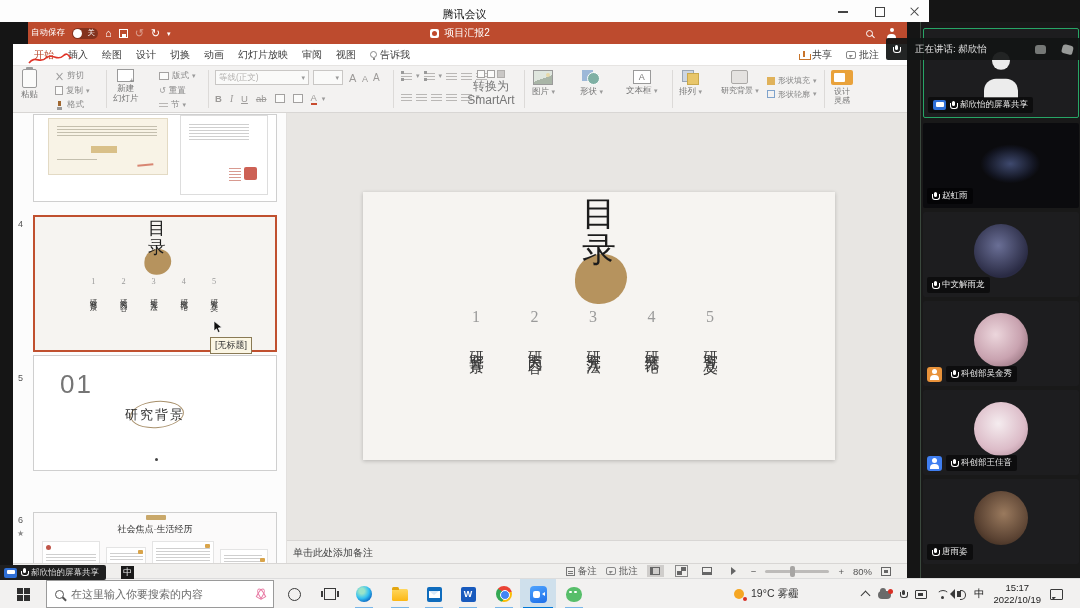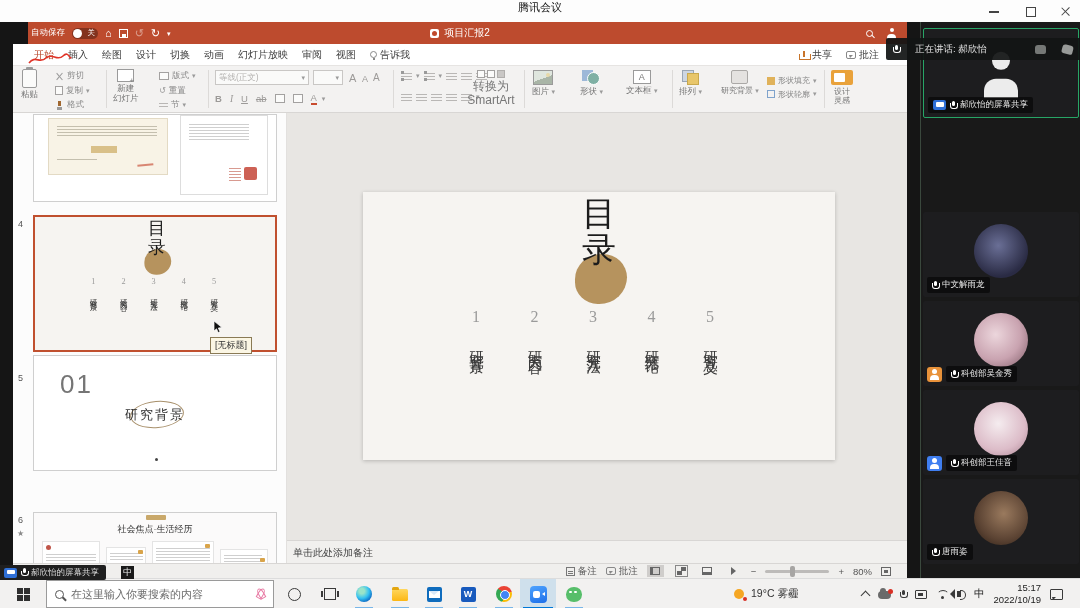--- a/index.html
+++ b/index.html
@@ -1,19 +1,19 @@
 <!DOCTYPE html>
 <html><head>
 <meta charset="utf-8">
 <style>
 *{box-sizing:border-box;margin:0;padding:0}
 html,body{width:1080px;height:608px;overflow:hidden}
 .screen{position:relative;width:1080px;height:608px;background:#151515;font-family:"Liberation Sans","DejaVu Sans",sans-serif;-webkit-font-smoothing:antialiased}
 
-.osbar{position:absolute;left:0;top:0;width:1080px;height:22px;background:#fdfdfd;display:flex;align-items:flex-start;justify-content:center;z-index:5}
+.osbar{position:absolute;left:0;top:0;width:929px;height:22px;background:#fdfdfd;display:flex;align-items:flex-end;justify-content:center;z-index:5}
 .osbar .ostitle{font-size:11px;color:#111}
 .oscontrols{position:absolute;right:8px;top:0;height:22px;display:flex;align-items:center;gap:24px}
 .octl{width:12px;height:12px;position:relative;cursor:default}
 .octl.min::after{content:"";position:absolute;left:1px;top:6px;width:10px;height:1.5px;background:#444}
 .octl.res::after{content:"";position:absolute;left:2px;top:2px;width:8px;height:8px;border:1.2px solid #444}
 .octl.cls::before,.octl.cls::after{content:"";position:absolute;left:5px;top:1px;width:1.4px;height:11px;background:#444}
 .octl.cls::before{transform:rotate(45deg)}.octl.cls::after{transform:rotate(-45deg)}
 
 .ppt{position:absolute;left:13px;top:22px;width:894px;height:556px;background:#fff;z-index:2}
 .ppt-tb{position:relative;height:22px;background:#bd4b2e;display:flex;align-items:center;padding-left:18px;gap:7px}
@@ -220,21 +220,21 @@
 .cloudt::after{content:"";position:absolute;right:-2px;top:-2px;width:5px;height:5px;border-radius:50%;background:#d93025}
 .casti{width:12px;height:9px;border:1.3px solid #3a3a3a;border-radius:1px;position:relative;margin-top:1px}
 .casti::after{content:"";position:absolute;left:2px;top:1.5px;width:5px;height:3px;background:#3a3a3a}
 .wifii{width:12px;height:9px;position:relative;overflow:hidden}
 .wifii::before{content:"";position:absolute;left:0;top:0;width:12px;height:12px;border:1.4px solid #3a3a3a;border-radius:50%;clip-path:polygon(50% 50%,0 0,100% 0)}
 .wifii::after{content:"";position:absolute;left:4.5px;bottom:0;width:3px;height:3px;border-radius:50%;background:#3a3a3a}
 .spki{width:4px;height:6px;background:#3a3a3a;position:relative;margin-right:4px}
 .spki::before{content:"";position:absolute;left:2px;top:-2px;border:5px solid #0000;border-right:5px solid #3a3a3a;margin-left:-1px;transform:translateX(-8px);border-left-width:0}
 .spki::after{content:"";position:absolute;right:-5px;top:-1px;width:5px;height:8px;border:1.4px solid #3a3a3a;border-left:0;border-radius:0 5px 5px 0}
 .imet{font-size:10.5px;color:#222}
-.clockt{text-align:right;font-size:9.5px;color:#222;line-height:1.25}
+.clockt{text-align:center;font-size:9.5px;color:#222;line-height:1.25}
 .acti{width:13px;height:11px;border:1.3px solid #3a3a3a;border-radius:1px;position:relative}
 .acti::after{content:"";position:absolute;left:1px;bottom:-4px;width:0;height:0;border:3px solid #0000;border-top:3px solid #3a3a3a;border-left-width:1px}
 </style>
 </head>
 <body>
 
 <div class="screen">
 
   <div class="osbar">
     <span class="ostitle">腾讯会议</span>
@@ -609,20 +609,29 @@
       <div class="sil"></div>
       <div class="plabel">
           <div class="pillbg">
             <span class="scrb"></span>
             <span class="mic" style="--c:#fff"></span>
             <span>郝欣怡的屏幕共享</span>
           </div>
         </div>
     </div>
 
+    <div class="tile" style="top:101px;height:85px">
+      <div class="swirl"></div>
+      <div class="plabel">
+          <div class="pillbg">
+            <span class="mic" style="--c:#fff"></span>
+            <span>赵虹雨</span>
+          </div>
+        </div>
+    </div>
 
     <div class="tile" style="top:279px;height:85px">
       <div class="av" style="background:radial-gradient(circle at 40% 40%,#ecd6dc,#c9a3b0 55%,#7d5a66)"></div>
       <div class="plabel">
           <span class="pbadge" style="background:#e8923a"></span>
           <div class="pillbg">
             <span class="mic" style="--c:#fff"></span>
             <span>科创部吴金秀</span>
           </div>
         </div>

